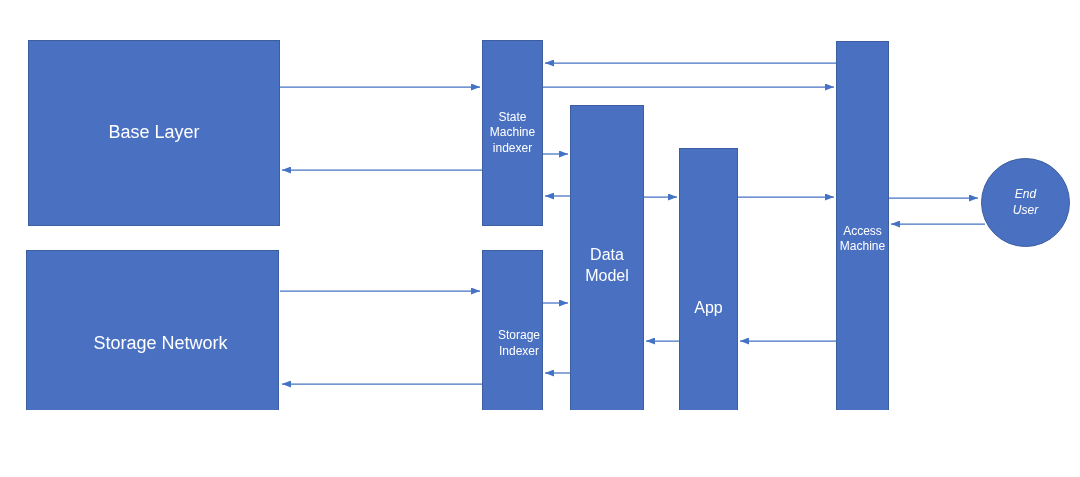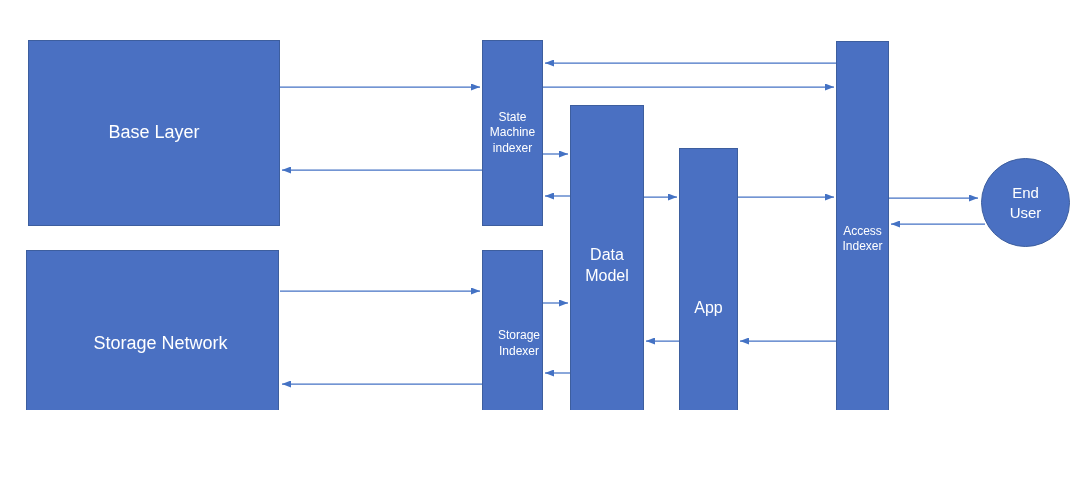--- a/index.html
+++ b/index.html
@@ -33,21 +33,21 @@
     text-align: center;
   }
   .node .label {
     color: var(--node-text, #ffffff);
     white-space: pre-line;
     line-height: 1.28;
   }
   .lbl-lg { font-size: 18px; }
   .lbl-md { font-size: 16px; }
   .lbl-sm { font-size: 12px; line-height: 1.3; }
-  .lbl-eu { font-size: 15px; }
+  .lbl-eu { font-size: 12px; font-style: italic; }
 
   #n-base-layer       { left: 28px;  top: 40px;  width: 252px; height: 186px; }
   #n-storage-network  { left: 26px;  top: 250px; width: 253px; height: 188px; padding-left: 16px; }
   #n-state-machine-indexer { left: 482px; top: 40px;  width: 61px; height: 186px; }
   #n-storage-indexer  { left: 482px; top: 250px; width: 61px; height: 187px; padding-left: 13px; }
   #n-data-model       { left: 570px; top: 105px; width: 74px; height: 321px; text-align: center; }
   #n-app              { left: 679px; top: 115px; width: 59px; height: 321px; margin-top: 33px; }
   #n-access-control   { left: 836px; top: 41px;  width: 53px; height: 396px; }
   #n-end-user         { left: 981px; top: 158px; width: 89px; height: 89px; border-radius: 50%; }
 </style>
@@ -105,21 +105,21 @@
     <span class="label lbl-md">Data
 Model</span>
   </div>
 
   <div class="node" id="n-app">
     <span class="label lbl-md">App</span>
   </div>
 
   <div class="node" id="n-access-control">
     <span class="label lbl-sm">Access
-Indexer</span>
+Machine</span>
   </div>
 
   <div class="node" id="n-end-user">
     <span class="label lbl-eu">End
 User</span>
   </div>
 
 </div>
 
 </body></html>

